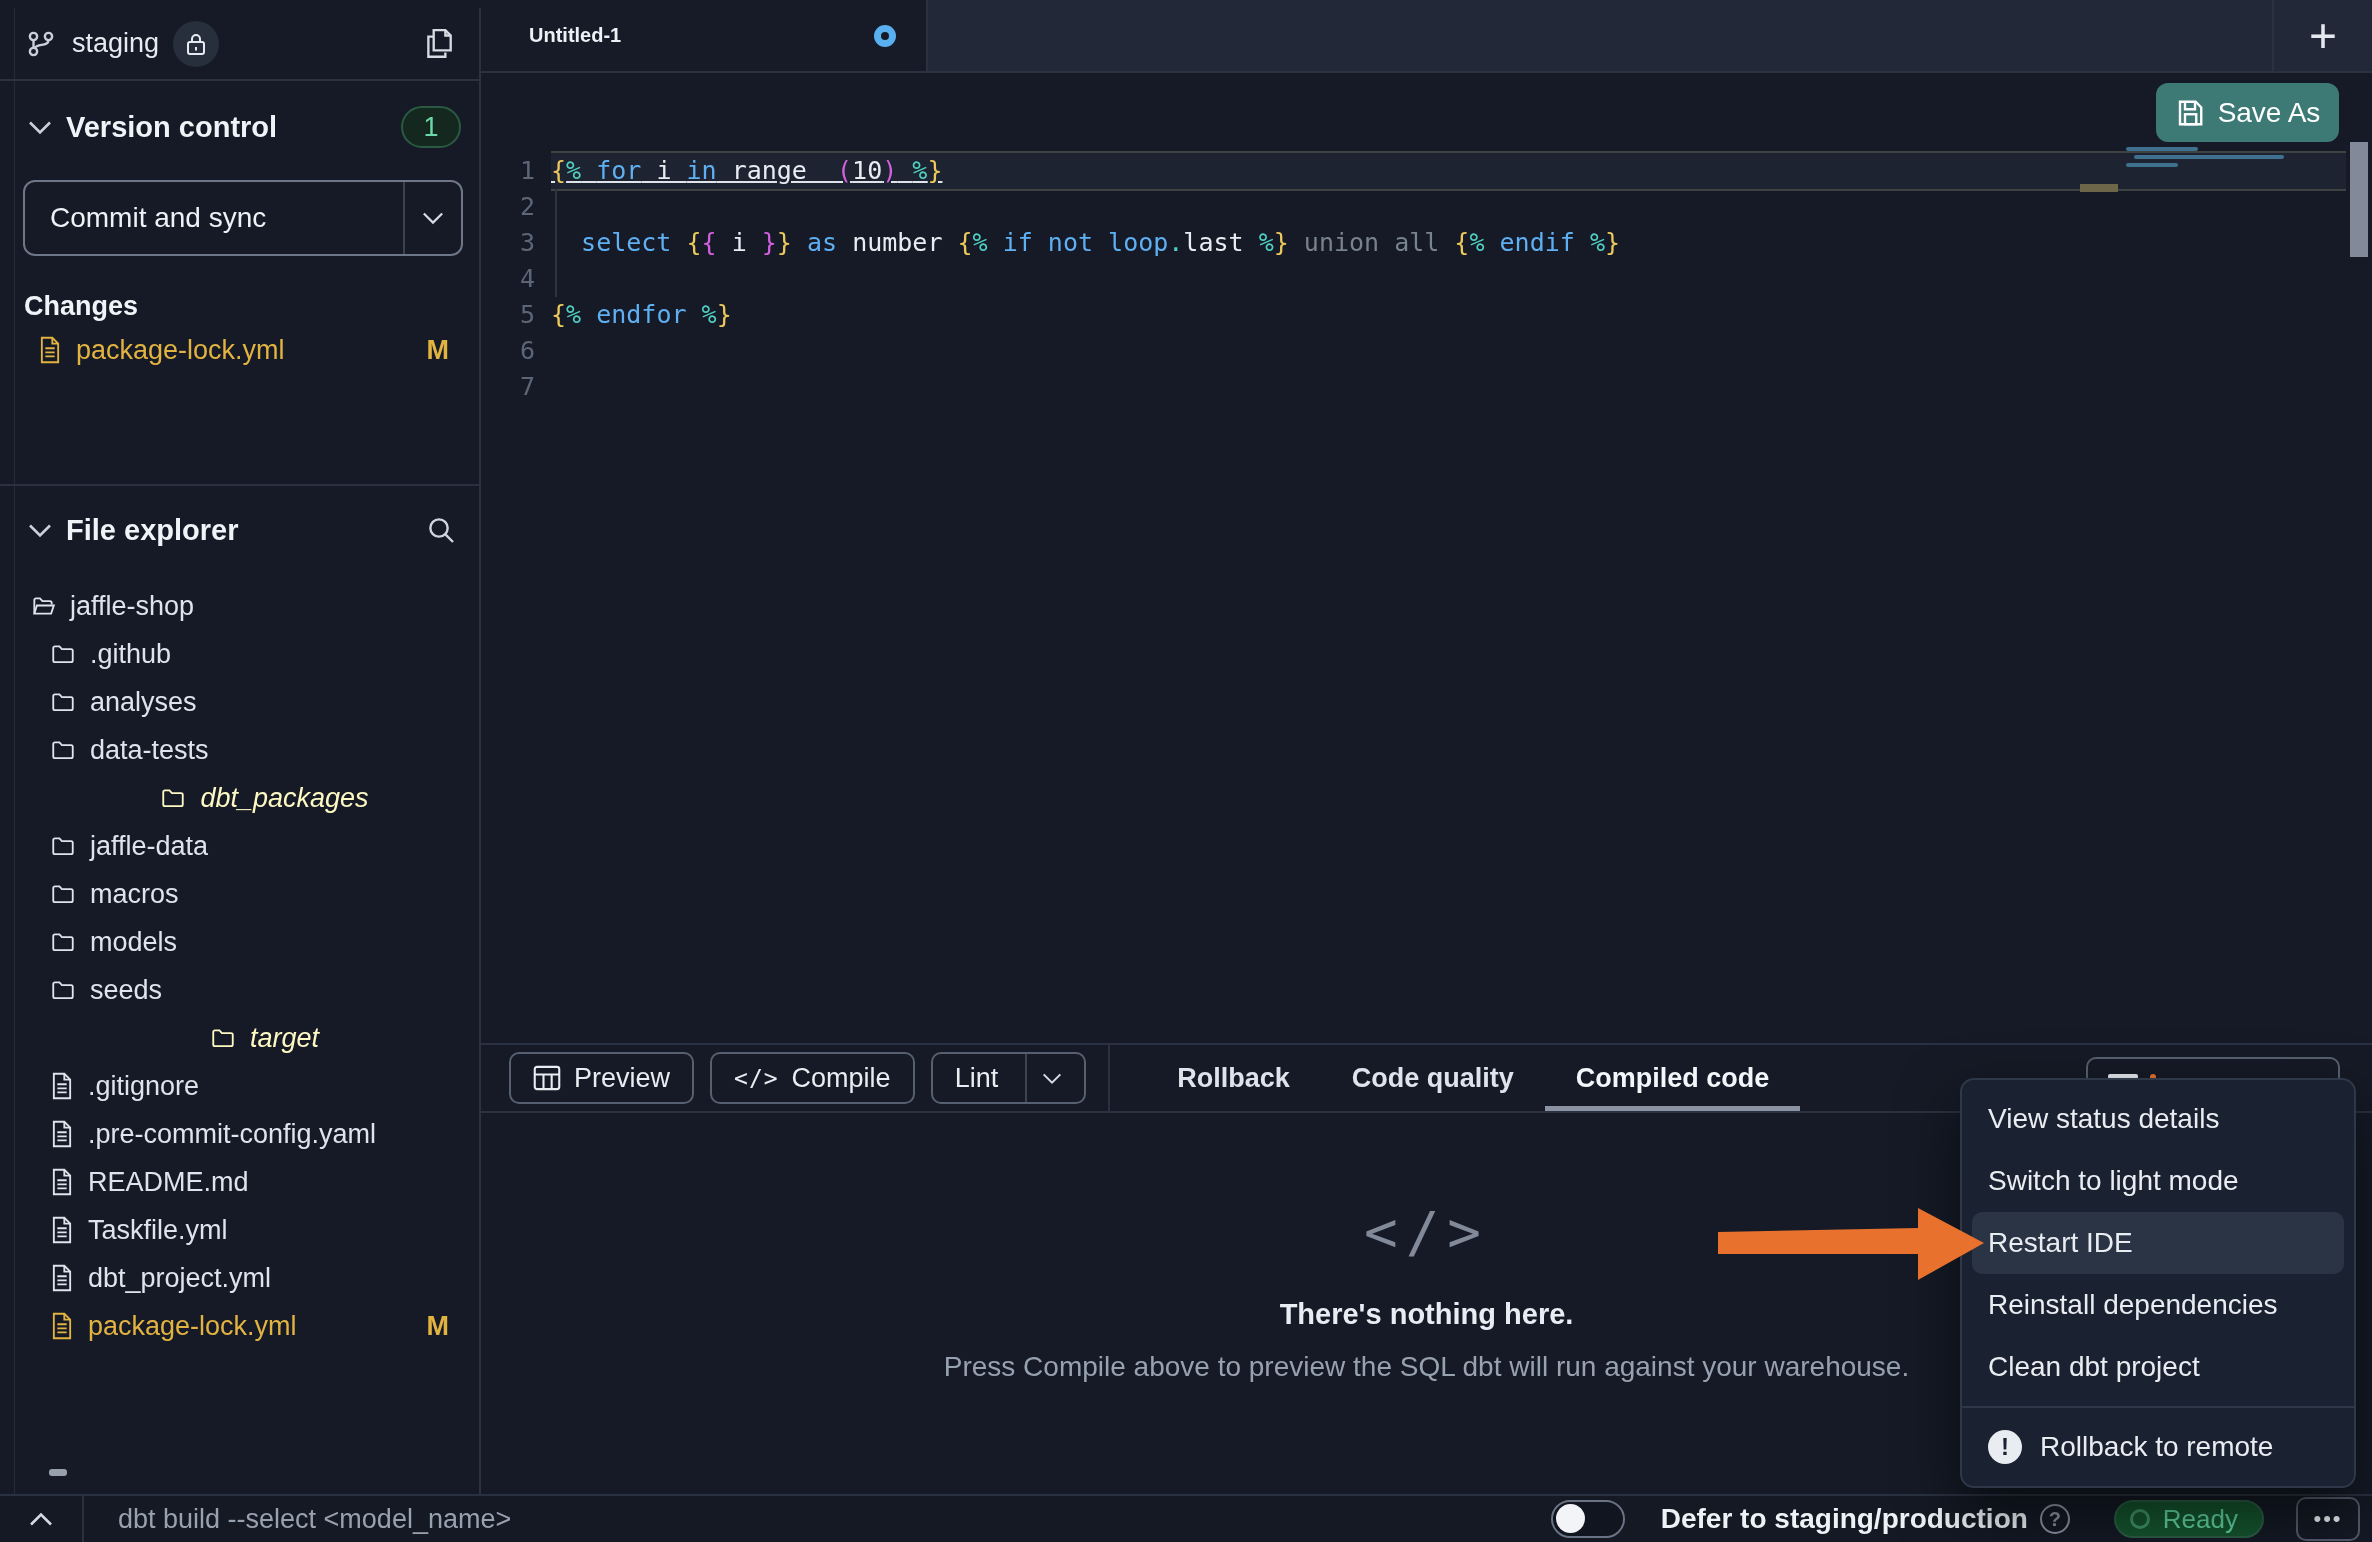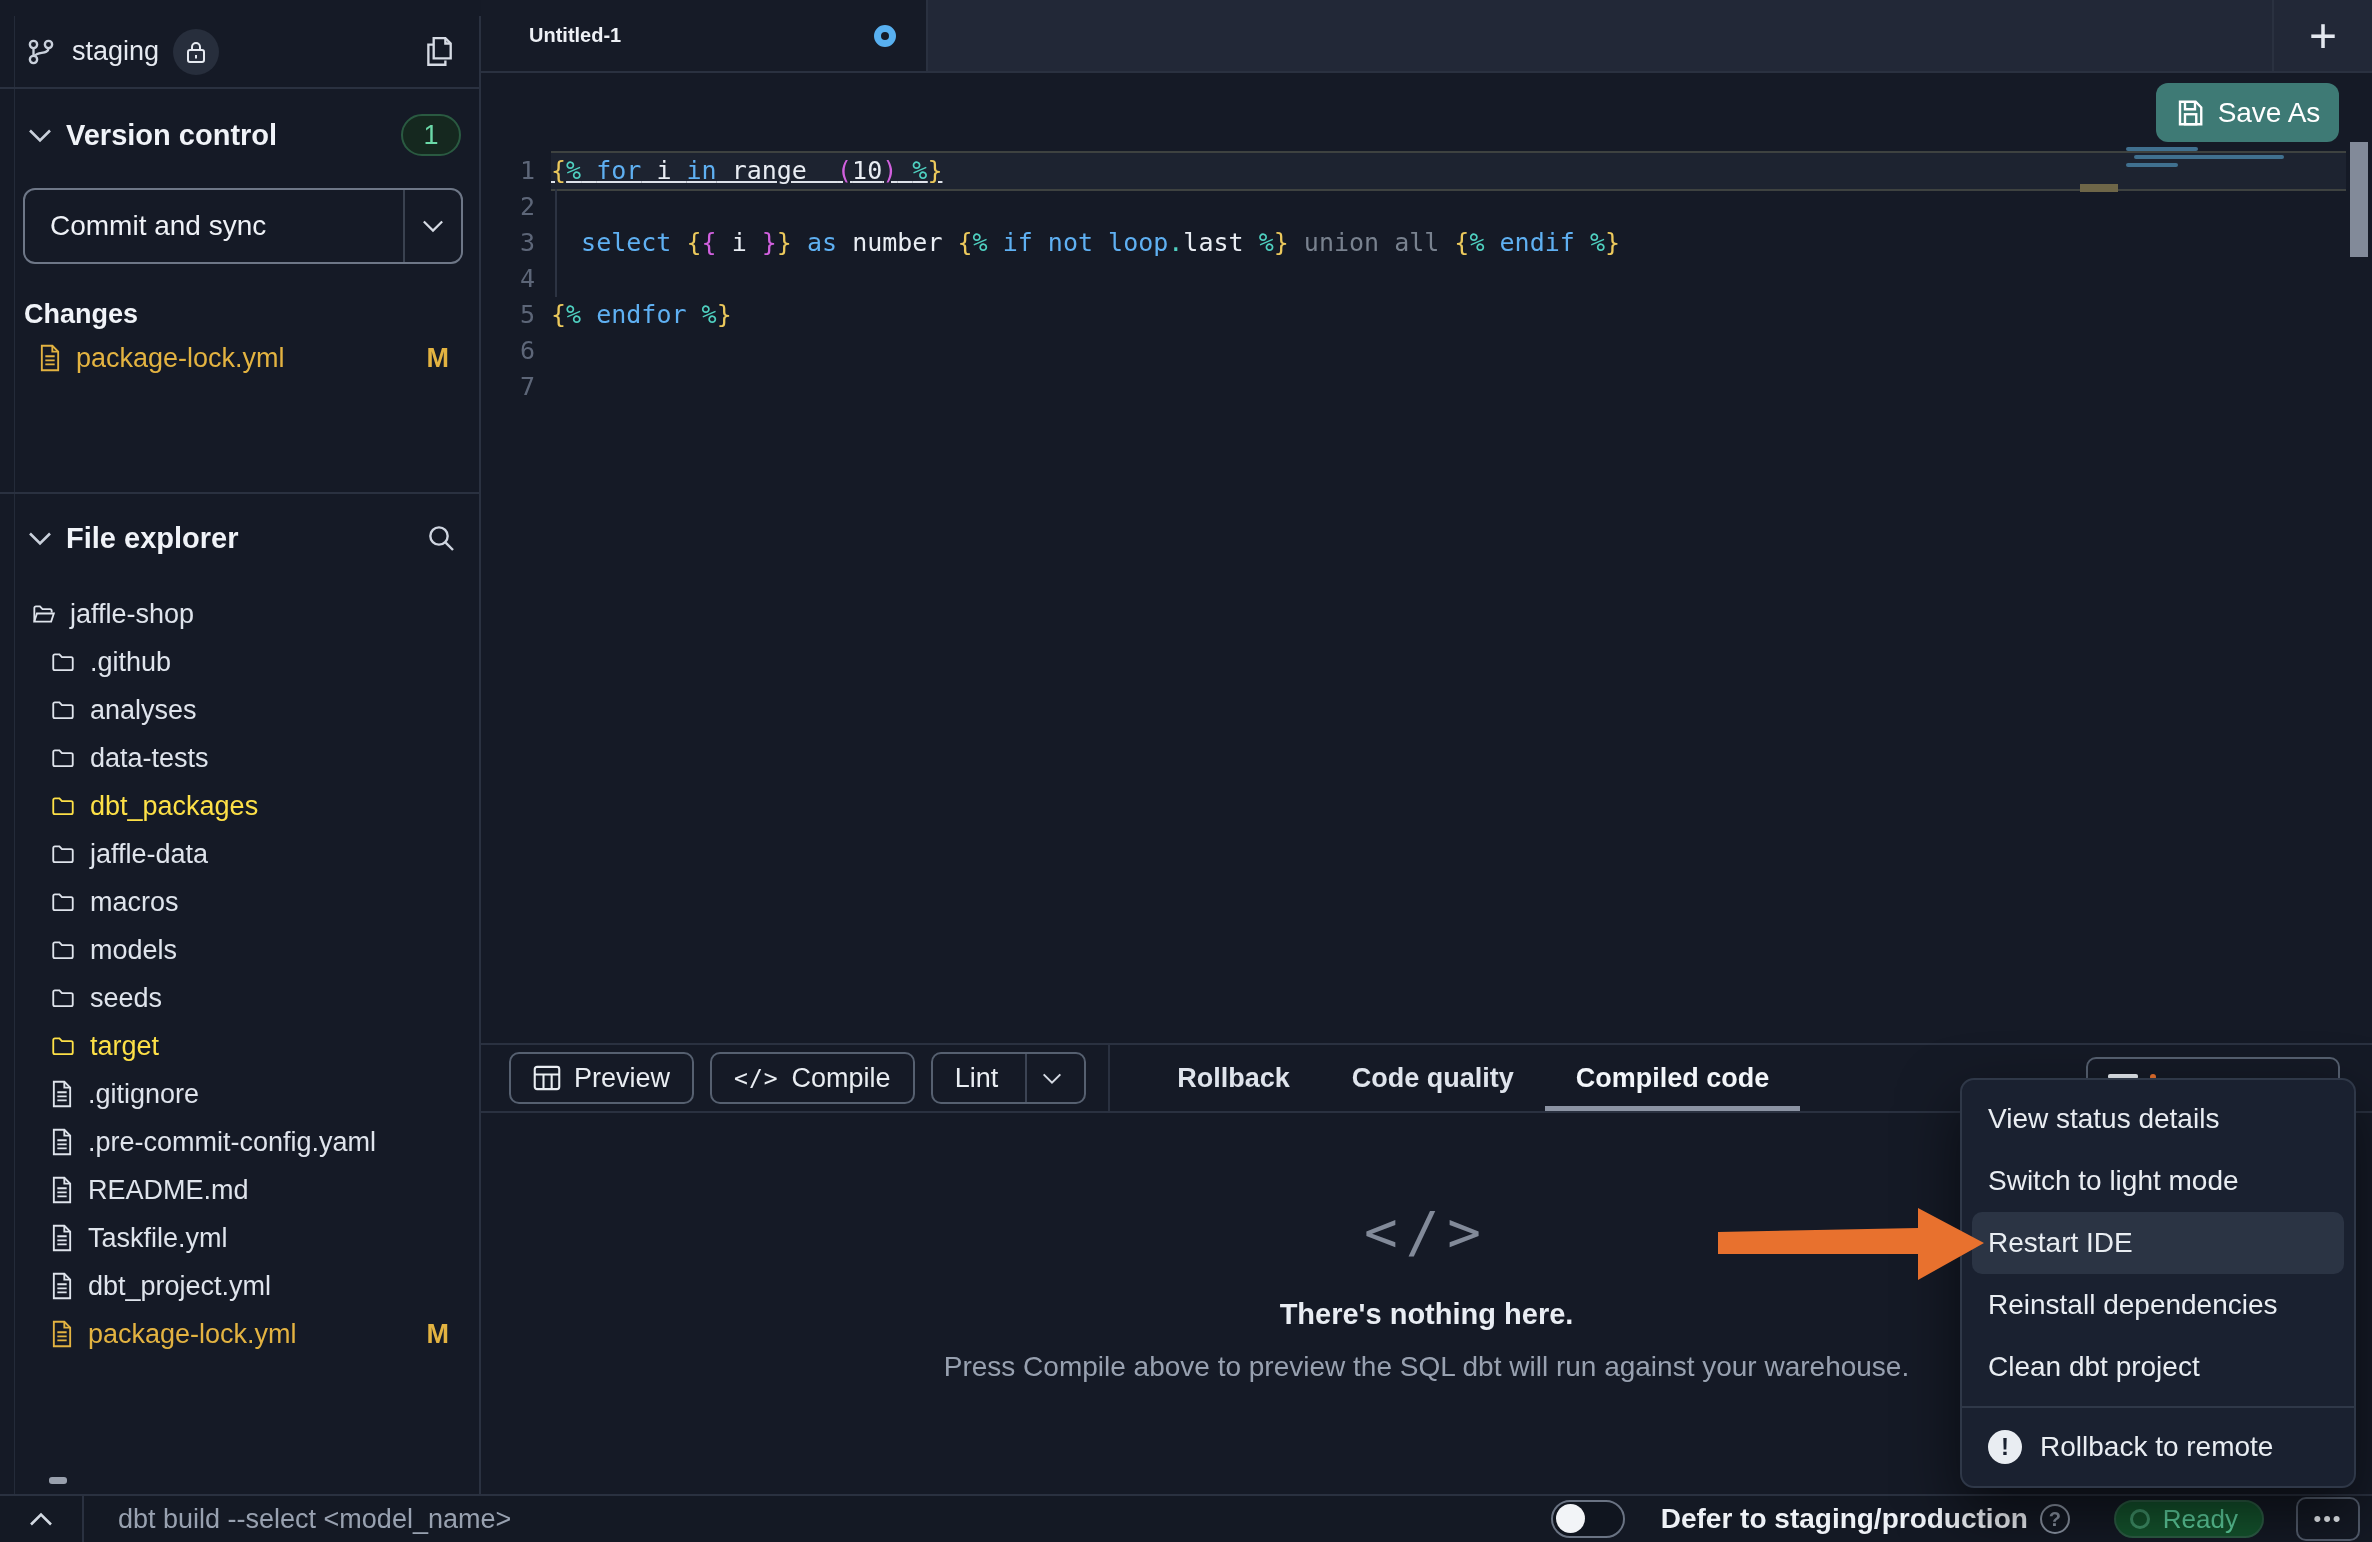--- a/index.html
+++ b/index.html
@@ -1,21 +1,21 @@
 <!DOCTYPE html>
 <html><head>
 <meta charset="utf-8">
 <style>
   html,body{margin:0;padding:0;background:#0d1118;}
   .app{position:relative;width:2372px;height:1542px;background:#151A26;overflow:hidden;
        font-family:"Liberation Sans",sans-serif;color:#E9EDF2;-webkit-font-smoothing:antialiased;}
   svg{display:block}
 
   
-  .sidebar{position:absolute;left:0;top:16px;width:481px;height:1494px;border-right:2px solid #2A3140;box-sizing:border-box;}
+  .sidebar{position:absolute;left:0;top:8px;width:481px;height:1494px;border-right:2px solid #2A3140;box-sizing:border-box;}
   .sidebar::before{content:'';position:absolute;left:14px;top:0;bottom:0;width:1px;background:#242B39;}
   .sb-header{position:absolute;top:0;left:0;width:100%;height:73px;border-bottom:2px solid #2A3140;
              display:flex;align-items:center;padding-left:26px;box-sizing:border-box;}
   .branch-label{font-size:27px;color:#E6EAF1;margin-left:16px;}
   .lock-badge{width:46px;height:46px;border-radius:50%;background:#272E3C;margin-left:14px;
               display:flex;align-items:center;justify-content:center;}
   .copy-btn{margin-left:auto;margin-right:24px;}
 
   .vc-section{position:absolute;top:73px;left:0;width:100%;height:405px;border-bottom:2px solid #2A3140;box-sizing:border-box;}
   .sec-head{display:flex;align-items:center;padding:0 18px 0 28px;height:60px;}
@@ -33,21 +33,21 @@
   .change-row{position:absolute;left:0;top:246px;width:100%;height:46px;display:flex;align-items:center;
               padding-left:38px;box-sizing:border-box;color:#E3B341;font-size:27px;}
   .change-row .nm{margin-left:14px;}
   .change-row .st{margin-left:auto;margin-right:30px;font-weight:bold;}
 
   .fe-section{position:absolute;top:480px;left:0;width:100%;bottom:0;overflow:hidden;}
   .fe-section .sec-head{margin-top:12px;}
   .search-btn{margin-left:auto;margin-right:4px;}
   #file-tree{position:absolute;top:94px;left:0;right:0;}
   .tree-row{height:48px;display:flex;align-items:center;font-size:27px;color:#DFE4EC;box-sizing:border-box;}
-  .tree-row.muted{color:#fde047;}
+  .tree-row.muted{color:#fef9c3;font-style:italic;justify-content:center;}
   .tree-row.modified{color:#E3B341;}
   .ticon{display:flex;margin-right:14px;}
   .tstatus{margin-left:auto;margin-right:30px;font-weight:bold;}
   .clip-frag{position:absolute;left:49px;bottom:26px;width:18px;height:7px;border-radius:3px;background:#99A0AD;}
 
   
   .tabbar{position:absolute;left:481px;top:0;right:0;height:73px;background:#222837;
           border-bottom:2px solid #2A3140;display:flex;box-sizing:border-box;}
   .tab-active{width:447px;background:#161B27;border-right:2px solid #2A3140;display:flex;align-items:center;
               padding:0 30px 0 48px;box-sizing:border-box;}

